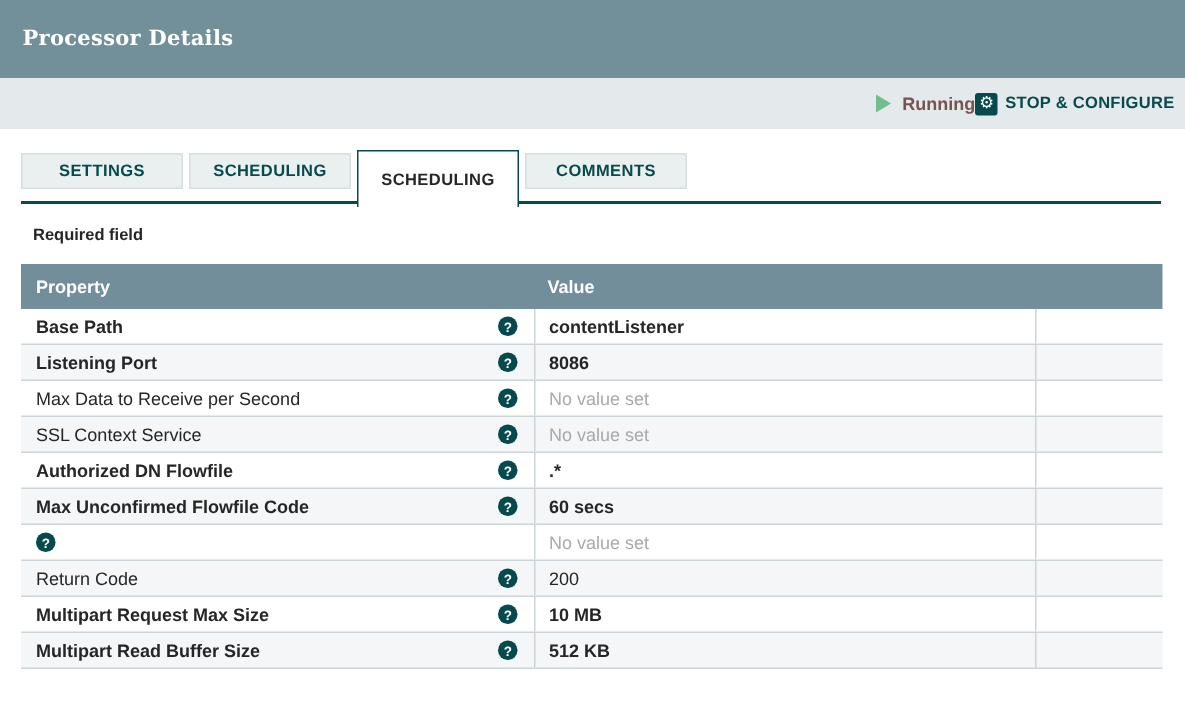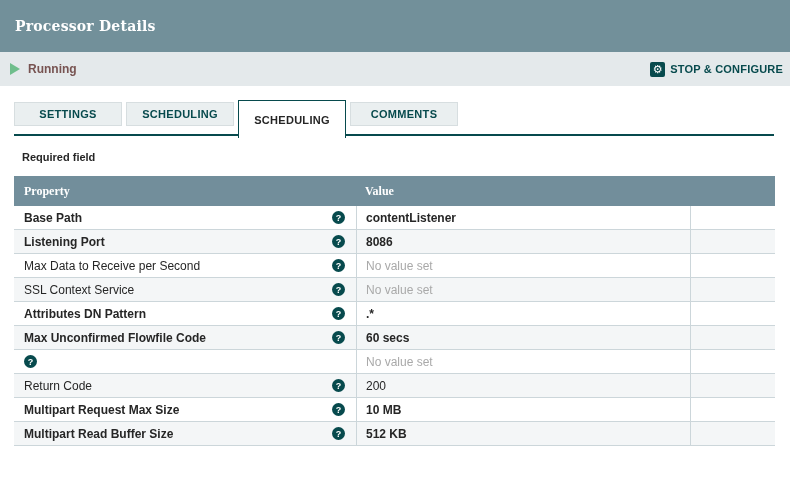--- a/index.html
+++ b/index.html
@@ -7,21 +7,21 @@
               font-family:"Liberation Sans", sans-serif; }
 
   
   .dialog-header { height:52px; background:var(--dialog-header-bg,#72909a);
                    display:flex; align-items:center; padding-left:15px; }
   .dialog-title  { font-family:"DejaVu Serif", serif; font-weight:bold;
                    font-size:14px; color:#ffffff; letter-spacing:0.2px; }
 
   
   .status-bar { height:34px; background:var(--status-bar-bg,#e4e9eb);
-                display:flex; align-items:center; justify-content:space-between;
+                display:flex; align-items:center; justify-content:flex-end;
                 padding:0 7px 0 10px; }
   .status-left { display:flex; align-items:center; gap:8px; }
   .play-icon { width:0; height:0; border-top:6px solid transparent;
                border-bottom:6px solid transparent;
                border-left:10px solid var(--play-green,#6fbe8c); }
   .status-label { font-size:12px; font-weight:bold; color:var(--running-text,#775351); }
   .action-button { display:flex; align-items:center; gap:5px; cursor:pointer; }
   .gear-box { width:15px; height:15px; border-radius:2px;
               background:var(--accent,#074a4d); color:#fff; font-size:11px;
               line-height:15px; text-align:center; }
@@ -41,21 +41,21 @@
   .tab.active { position:relative; z-index:1; margin-top:0; height:38px;
                 background:#fff; border:1px solid var(--accent,#074a4d);
                 border-bottom:none; color:var(--text-dark,#262626); }
 
   
   .required-hint { margin:13px 0 0 22px; font-size:11px; font-weight:bold;
                    color:var(--text-dark,#262626); }
 
   .prop-table { margin:13px 15px 0 14px; }
   .thead { height:30px; background:var(--table-header-bg,#728e9b);
-           display:flex; align-items:center;font-family:Liberation Serif, serif; }
+           display:flex; align-items:center; }
   .thead .hcell { color:#fff; font-size:12px; font-weight:bold; }
   .cell.prop  { flex:0 0 342px; padding-left:10px; display:flex;
                 align-items:center; }
   .cell.val   { flex:0 0 334px; padding-left:9px; display:flex;
                 align-items:center; }
   .cell.extra { flex:1 1 auto; }
 
   .trow { height:24px; display:flex; align-items:stretch;
           border-bottom:1px solid var(--row-border,#ccd6da);
           background:#fff; font-size:12px; color:var(--text-dark,#262626); }
@@ -140,21 +140,21 @@
       <span class="plabel">SSL Context Service</span>
       <span class="qicon">?</span>
     </div>
     <div class="cell val">
       <span class="vtext">No value set</span>
     </div>
     <div class="cell extra"></div>
   </div>
       <div class="trow required">
     <div class="cell prop">
-      <span class="plabel">Attributes DN Pattern</span>
+      <span class="plabel">Authorized DN Flowfile</span>
       <span class="qicon">?</span>
     </div>
     <div class="cell val">
       <span class="vtext">.*</span>
     </div>
     <div class="cell extra"></div>
   </div>
       <div class="trow alt required">
     <div class="cell prop">
       <span class="plabel">Max Unconfirmed Flowfile Code</span>

